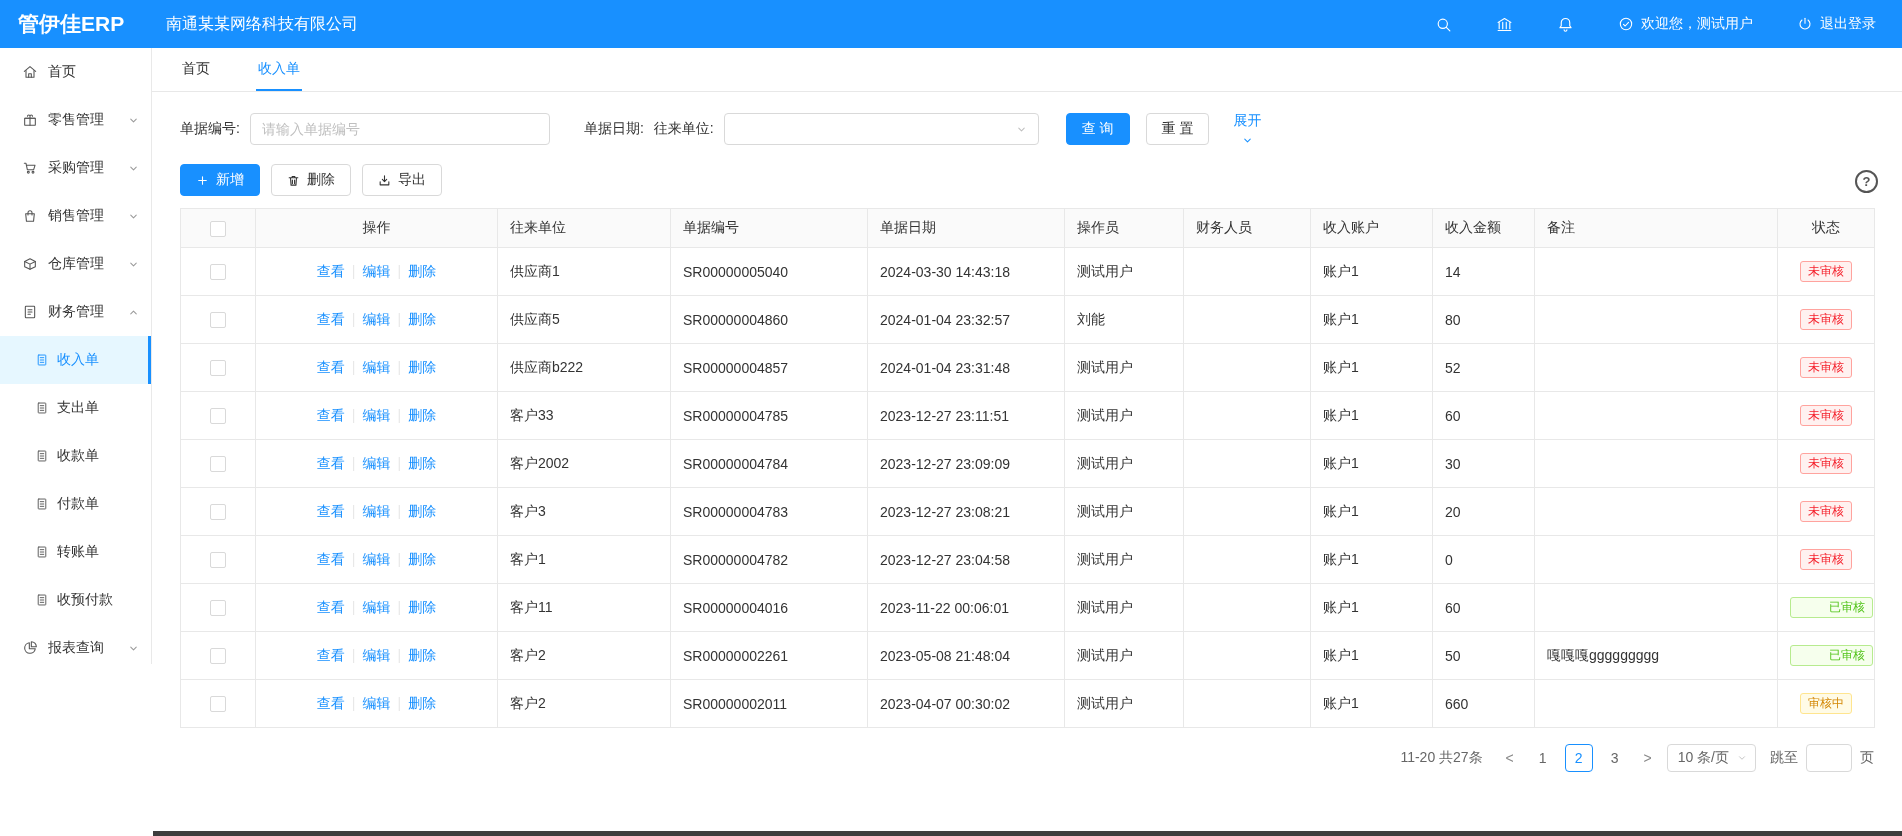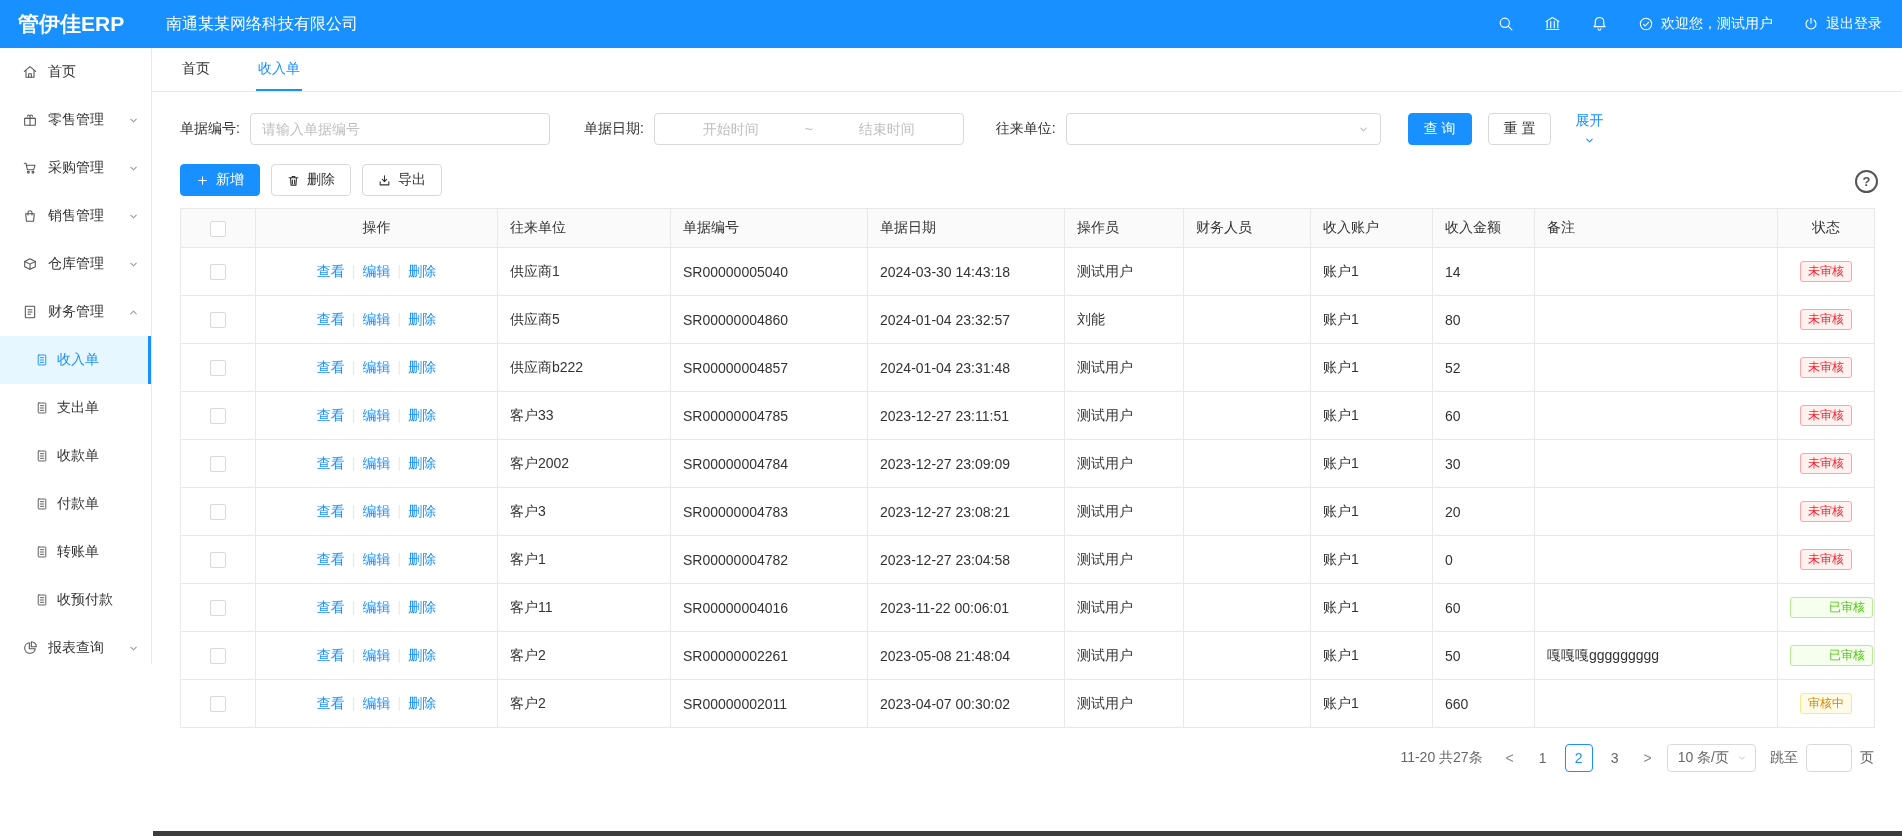--- a/index.html
+++ b/index.html
@@ -9,21 +9,21 @@
     background:#fff;color:#333;
   }
   .svg-ic{width:16px;height:16px;fill:none;stroke:currentColor;stroke-width:1.6;
     stroke-linecap:round;stroke-linejoin:round;display:block;}
   .chev .svg-ic{width:11px;height:11px;stroke-width:2.2;}
 
   
   .topbar{display:flex;align-items:center;height:48px;background:#1890ff;color:#fff;}
   .logo{width:152px;box-sizing:border-box;padding-left:18px;font-size:21px;font-weight:bold;white-space:nowrap;}
   .company{font-size:16px;margin-left:14px;white-space:nowrap;}
-  .tb-right{margin-left:auto;display:flex;gap:30px;padding-right:20px;font-size:14px;}
+  .tb-right{margin-left:auto;display:flex;align-items:center;gap:44px;padding-right:26px;font-size:14px;}
   .tb-ic{display:flex;cursor:pointer;}
   .tb-ic .svg-ic{width:17px;height:17px;}
   .tb-user,.tb-logout{display:flex;align-items:center;gap:7px;cursor:pointer;white-space:nowrap;}
   .tb-user .svg-ic,.tb-logout .svg-ic{width:16px;height:16px;}
 
   
   .main{display:flex;height:616px;}
   .sidebar{width:152px;min-width:152px;box-sizing:border-box;border-right:1px solid #e9e9e9;background:#fff;overflow:hidden;}
   .side-item{height:48px;display:flex;align-items:center;padding:0 12px 0 22px;font-size:14px;color:#333;cursor:pointer;}
   .side-item .ic{color:#555;display:flex;}
@@ -352,25 +352,20 @@
         <div class="tab">首页</div>
         <div class="tab active">收入单</div>
       </div>
 
     <div class="page">
 
       <div class="filters">
         <span class="f-label">单据编号:</span>
         <input id="f-docno" class="ipt" placeholder="请输入单据编号" style="">
         <span class="f-label">单据日期:</span>
-        <div class="range">
-          <input placeholder="开始时间" style="">
-          <span class="sep">~</span>
-          <input placeholder="结束时间" style="">
-        </div>
         <span class="f-label">往来单位:</span>
         <div class="sel">
           <span class="val"></span>
           <span class="chev">
               <svg class="svg-ic" viewBox="0 0 24 24">
                 <path d="M6 9l6 6 6-6"></path>
               </svg>
             </span>
         </div>
         <button class="btn btn-primary" id="btn-search">

